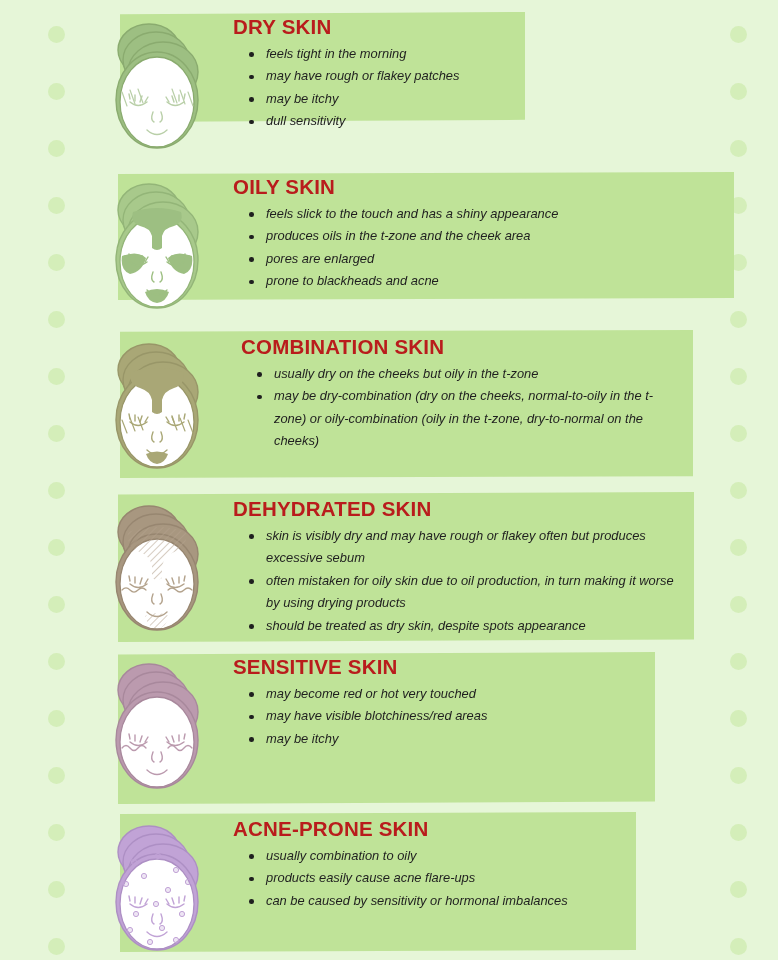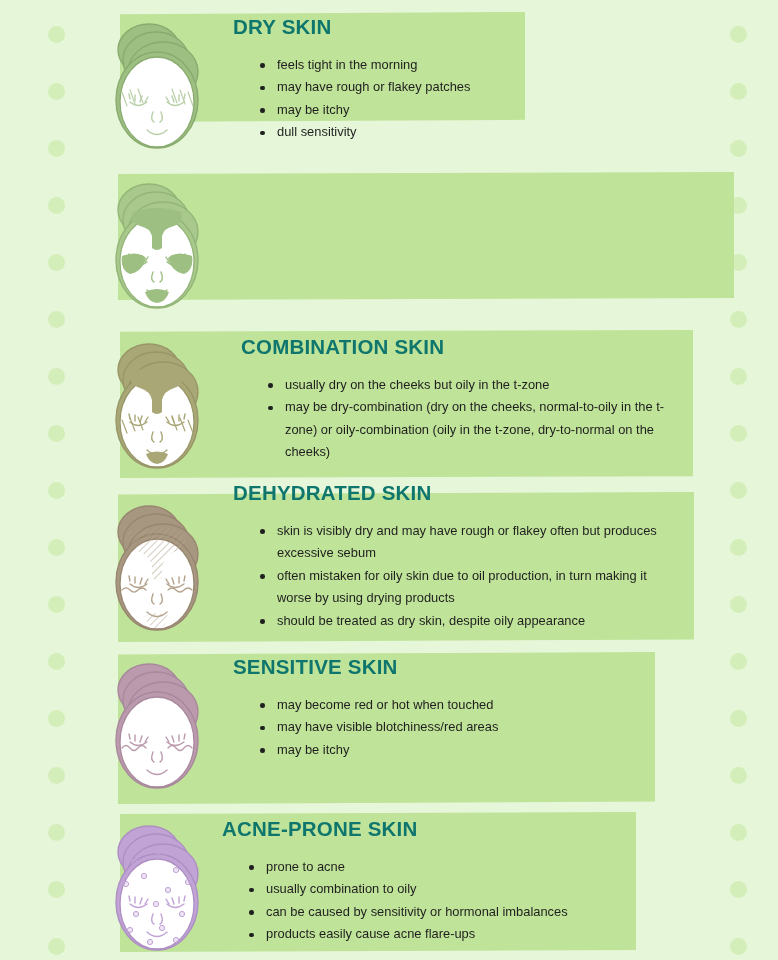--- a/index.html
+++ b/index.html
@@ -20,25 +20,25 @@
   }
 
   .face-wrap{position:absolute;left:96px;width:122px;}
   .face-svg{display:block;}
 
   .content{position:absolute;}
   .title{
     font-size:20.5px;
     font-weight:bold;
     letter-spacing:0.2px;
-    color:#0f766e;
+    color:#b91c1c;
     margin:0 0 5px 0;
     line-height:1.05;
   }
-  ul.bullets{list-style:none;margin:16px;padding:0;}
+  ul.bullets{list-style:none;margin:5px;padding:0;font-style:italic;}
   ul.bullets li{
     position:relative;
     padding-left:28px;
     font-size:12.9px;
     line-height:22.6px;
     color:#1f1f1f;
   }
   ul.bullets li:before{
     content:"";
     position:absolute;
@@ -140,20 +140,29 @@
     <g stroke="#9dbf82" stroke-width="1.4" fill="none" stroke-linecap="round">
       <path d="M30 86 q8 7 17 0"></path>
       <path d="M30 83 l-1 -5 M35 85 l0 -6 M40 86 l2 -6 M45 86 l3 -5"></path>
       <path d="M67 86 q8 7 17 0"></path>
       <path d="M69 86 l-3 -5 M74 86 l-2 -6 M79 85 l0 -6 M84 83 l1 -5"></path>
       <path d="M53 96 q-3 8 1 10 M61 96 q3 8 -1 10"></path>
       <path d="M47 114 q10 9 20 0"></path>
     </g>
   </svg>
     </div>
+    <div class="content" style="left: 233px; top: 176px; width: 487px;">
+      <div class="title">OILY SKIN</div>
+      <ul class="bullets">
+        <li>feels slick to the touch and has a shiny appearance</li>
+        <li>produces oils in the t-zone and the cheek area</li>
+        <li>pores are enlarged</li>
+        <li>prone to blackheads and acne</li>
+      </ul>
+    </div>
     <div class="banner" style="left: 120px; top: 330px; width: 573px; height: 148px; background: rgb(191, 227, 152); clip-path: polygon(0px 1.2%, 100% 0px, 100% 98.8%, 0px 100%);"></div>
     <div class="face-wrap" style="top: 336px;">
       <svg class="face-svg" width="122" height="150" viewBox="0 0 114 150" xmlns="http://www.w3.org/2000/svg">
     <g>
       <ellipse cx="49" cy="34" rx="31" ry="26" fill="#a9a776" stroke="#989668" stroke-width="1.4"></ellipse>
       <ellipse cx="56" cy="44" rx="33" ry="28" fill="#a9a776" stroke="#989668" stroke-width="1.4"></ellipse>
       <ellipse cx="63" cy="56" rx="35" ry="30" fill="#a9a776" stroke="#989668" stroke-width="1.4"></ellipse>
       <ellipse cx="57" cy="84" rx="41" ry="48" fill="#a9a776" stroke="#989668" stroke-width="1.4"></ellipse>
     </g>
     <ellipse cx="57" cy="86" rx="37" ry="45" fill="#ffffff" stroke="#989668" stroke-width="1.3"></ellipse>
@@ -208,26 +217,26 @@
     <g stroke="#b3a28c" stroke-width="1.4" fill="none" stroke-linecap="round">
       <path d="M30 86 q8 7 17 0"></path>
       <path d="M30 83 l-1 -5 M35 85 l0 -6 M40 86 l2 -6 M45 86 l3 -5"></path>
       <path d="M67 86 q8 7 17 0"></path>
       <path d="M69 86 l-3 -5 M74 86 l-2 -6 M79 85 l0 -6 M84 83 l1 -5"></path>
       <path d="M53 96 q-3 8 1 10 M61 96 q3 8 -1 10"></path>
       <path d="M47 114 q10 9 20 0"></path>
     </g>
   </svg>
     </div>
-    <div class="content" style="left: 233px; top: 482px; width: 447px;">
+    <div class="content" style="left: 233px; top: 498px; width: 447px;">
       <div class="title">DEHYDRATED SKIN</div>
       <ul class="bullets">
         <li>skin is visibly dry and may have rough or flakey often but produces excessive sebum</li>
         <li>often mistaken for oily skin due to oil production, in turn making it worse by using drying products</li>
-        <li>should be treated as dry skin, despite oily appearance</li>
+        <li>should be treated as dry skin, despite spots appearance</li>
       </ul>
     </div>
     <div class="banner" style="left: 118px; top: 652px; width: 537px; height: 152px; background: rgb(191, 227, 152); clip-path: polygon(0px 1.6%, 100% 0px, 100% 98.4%, 0px 100%);"></div>
     <div class="face-wrap" style="top: 656px;">
       <svg class="face-svg" width="122" height="150" viewBox="0 0 114 150" xmlns="http://www.w3.org/2000/svg">
     <g>
       <ellipse cx="49" cy="34" rx="31" ry="26" fill="#bb9aae" stroke="#a8889c" stroke-width="1.4"></ellipse>
       <ellipse cx="56" cy="44" rx="33" ry="28" fill="#bb9aae" stroke="#a8889c" stroke-width="1.4"></ellipse>
       <ellipse cx="63" cy="56" rx="35" ry="30" fill="#bb9aae" stroke="#a8889c" stroke-width="1.4"></ellipse>
       <ellipse cx="57" cy="84" rx="41" ry="48" fill="#bb9aae" stroke="#a8889c" stroke-width="1.4"></ellipse>
@@ -243,21 +252,21 @@
       <path d="M67 86 q8 7 17 0"></path>
       <path d="M69 86 l-3 -5 M74 86 l-2 -6 M79 85 l0 -6 M84 83 l1 -5"></path>
       <path d="M53 96 q-3 8 1 10 M61 96 q3 8 -1 10"></path>
       <path d="M47 114 q10 9 20 0"></path>
     </g>
   </svg>
     </div>
     <div class="content" style="left: 233px; top: 656px; width: 408px;">
       <div class="title">SENSITIVE SKIN</div>
       <ul class="bullets">
-        <li>may become red or hot when touched</li>
+        <li>may become red or hot very touched</li>
         <li>may have visible blotchiness/red areas</li>
         <li>may be itchy</li>
       </ul>
     </div>
     <div class="banner" style="left: 120px; top: 812px; width: 516px; height: 140px; background: rgb(191, 227, 152); clip-path: polygon(0px 1.4%, 100% 0px, 100% 98.6%, 0px 100%);"></div>
     <div class="face-wrap" style="top: 818px;">
       <svg class="face-svg" width="122" height="150" viewBox="0 0 114 150" xmlns="http://www.w3.org/2000/svg">
     <g>
       <ellipse cx="49" cy="34" rx="31" ry="26" fill="#c1a3d6" stroke="#ad8fc4" stroke-width="1.4"></ellipse>
       <ellipse cx="56" cy="44" rx="33" ry="28" fill="#c1a3d6" stroke="#ad8fc4" stroke-width="1.4"></ellipse>
@@ -284,22 +293,21 @@
     <g stroke="#c1a3d6" stroke-width="1.4" fill="none" stroke-linecap="round">
       <path d="M30 86 q8 7 17 0"></path>
       <path d="M30 83 l-1 -5 M35 85 l0 -6 M40 86 l2 -6 M45 86 l3 -5"></path>
       <path d="M67 86 q8 7 17 0"></path>
       <path d="M69 86 l-3 -5 M74 86 l-2 -6 M79 85 l0 -6 M84 83 l1 -5"></path>
       <path d="M53 96 q-3 8 1 10 M61 96 q3 8 -1 10"></path>
       <path d="M47 114 q10 9 20 0"></path>
     </g>
   </svg>
     </div>
-    <div class="content" style="left: 222px; top: 818px; width: 389px;">
+    <div class="content" style="left: 233px; top: 818px; width: 389px;">
       <div class="title">ACNE-PRONE SKIN</div>
       <ul class="bullets">
-        <li>prone to acne</li>
         <li>usually combination to oily</li>
+        <li>products easily cause acne flare-ups</li>
         <li>can be caused by sensitivity or hormonal imbalances</li>
-        <li>products easily cause acne flare-ups</li>
       </ul>
     </div>
   </div>
 
 </body></html>

